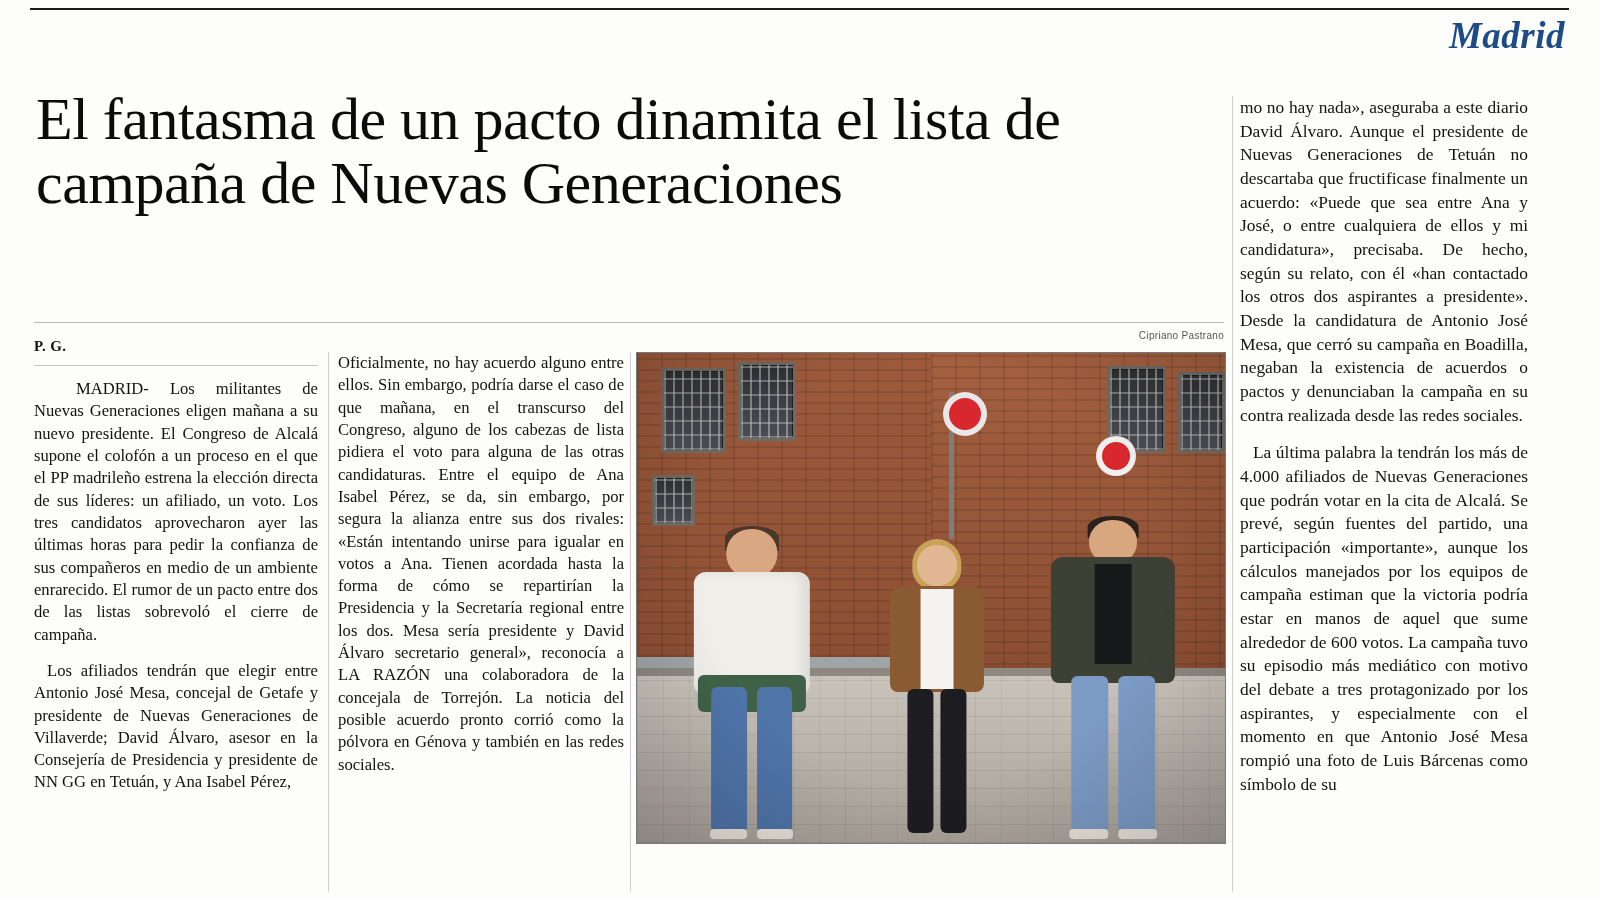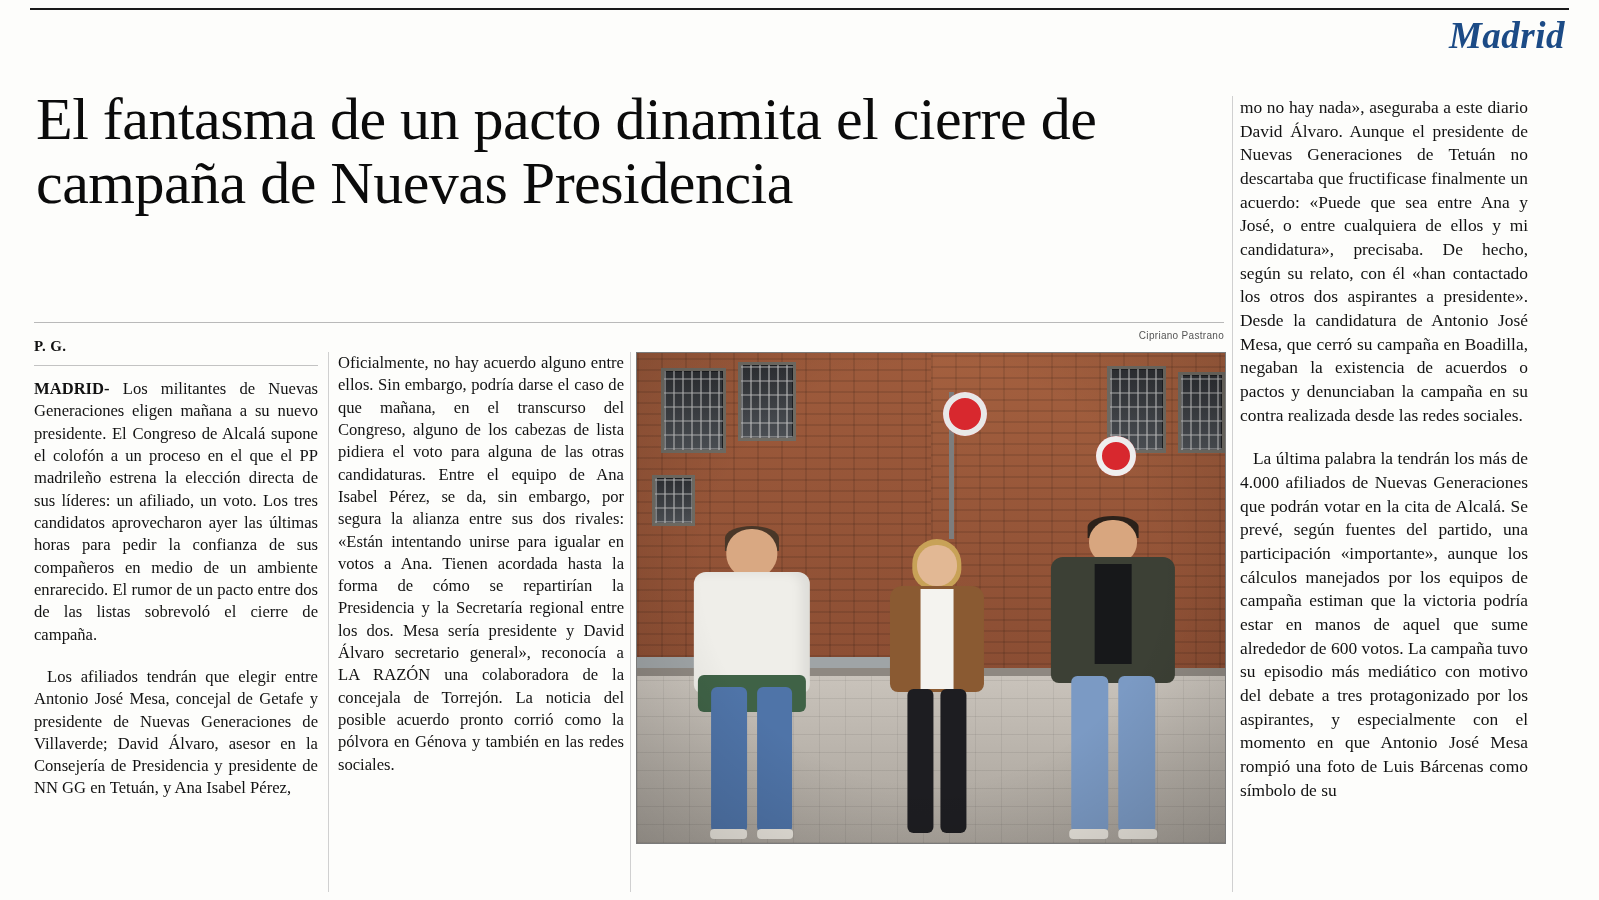--- a/index.html
+++ b/index.html
@@ -83,36 +83,37 @@
     text-align: justify;
     color: #121212;
     overflow: hidden;
   }
   .col p {
     margin: 0 0 0 0;
     text-indent: 0;
   }
   .col p + p {
     text-indent: 13px;
-    margin-top: 20px;
+    margin-top: 14px;
   }
   .byline {
     font-weight: bold;
     font-size: 15px;
     letter-spacing: 0.3px;
     margin-bottom: 9px;
   }
   .byline-rule {
     width: 100%;
     height: 1px;
     background: #c3c3c3;
     margin: 0 0 12px 0;
   }
   .dateline {
-    font-weight: bold;
+    font-weight: normal;
+    margin-left: 42px;
   }
   #col1 {
     left: 34px;
     top: 336px;
     width: 284px;
     height: 540px;
   }
   #col2 {
     left: 338px;
     top: 352px;
@@ -292,21 +293,21 @@
 </style>
 </head>
 <body>
 
 <div class="page">
 
   <div class="top-rule"></div>
 
   <div class="section-label">Madrid</div>
 
-  <div class="headline">El fantasma de un pacto dinamita el cierre de campaña de Nuevas Presidencia</div>
+  <div class="headline">El fantasma de un pacto dinamita el lista de campaña de Nuevas Generaciones</div>
 
 
   <div class="rule-under-subhead"></div>
 
   <div class="vrule" style="left:328px; top:352px; height:540px;"></div>
   <div class="vrule" style="left:630px; top:352px; height:540px;"></div>
   <div class="vrule" style="left:1232px; top:96px; height:796px;"></div>
 
   <div class="col" id="col1">
     <div class="byline">P. G.</div>

